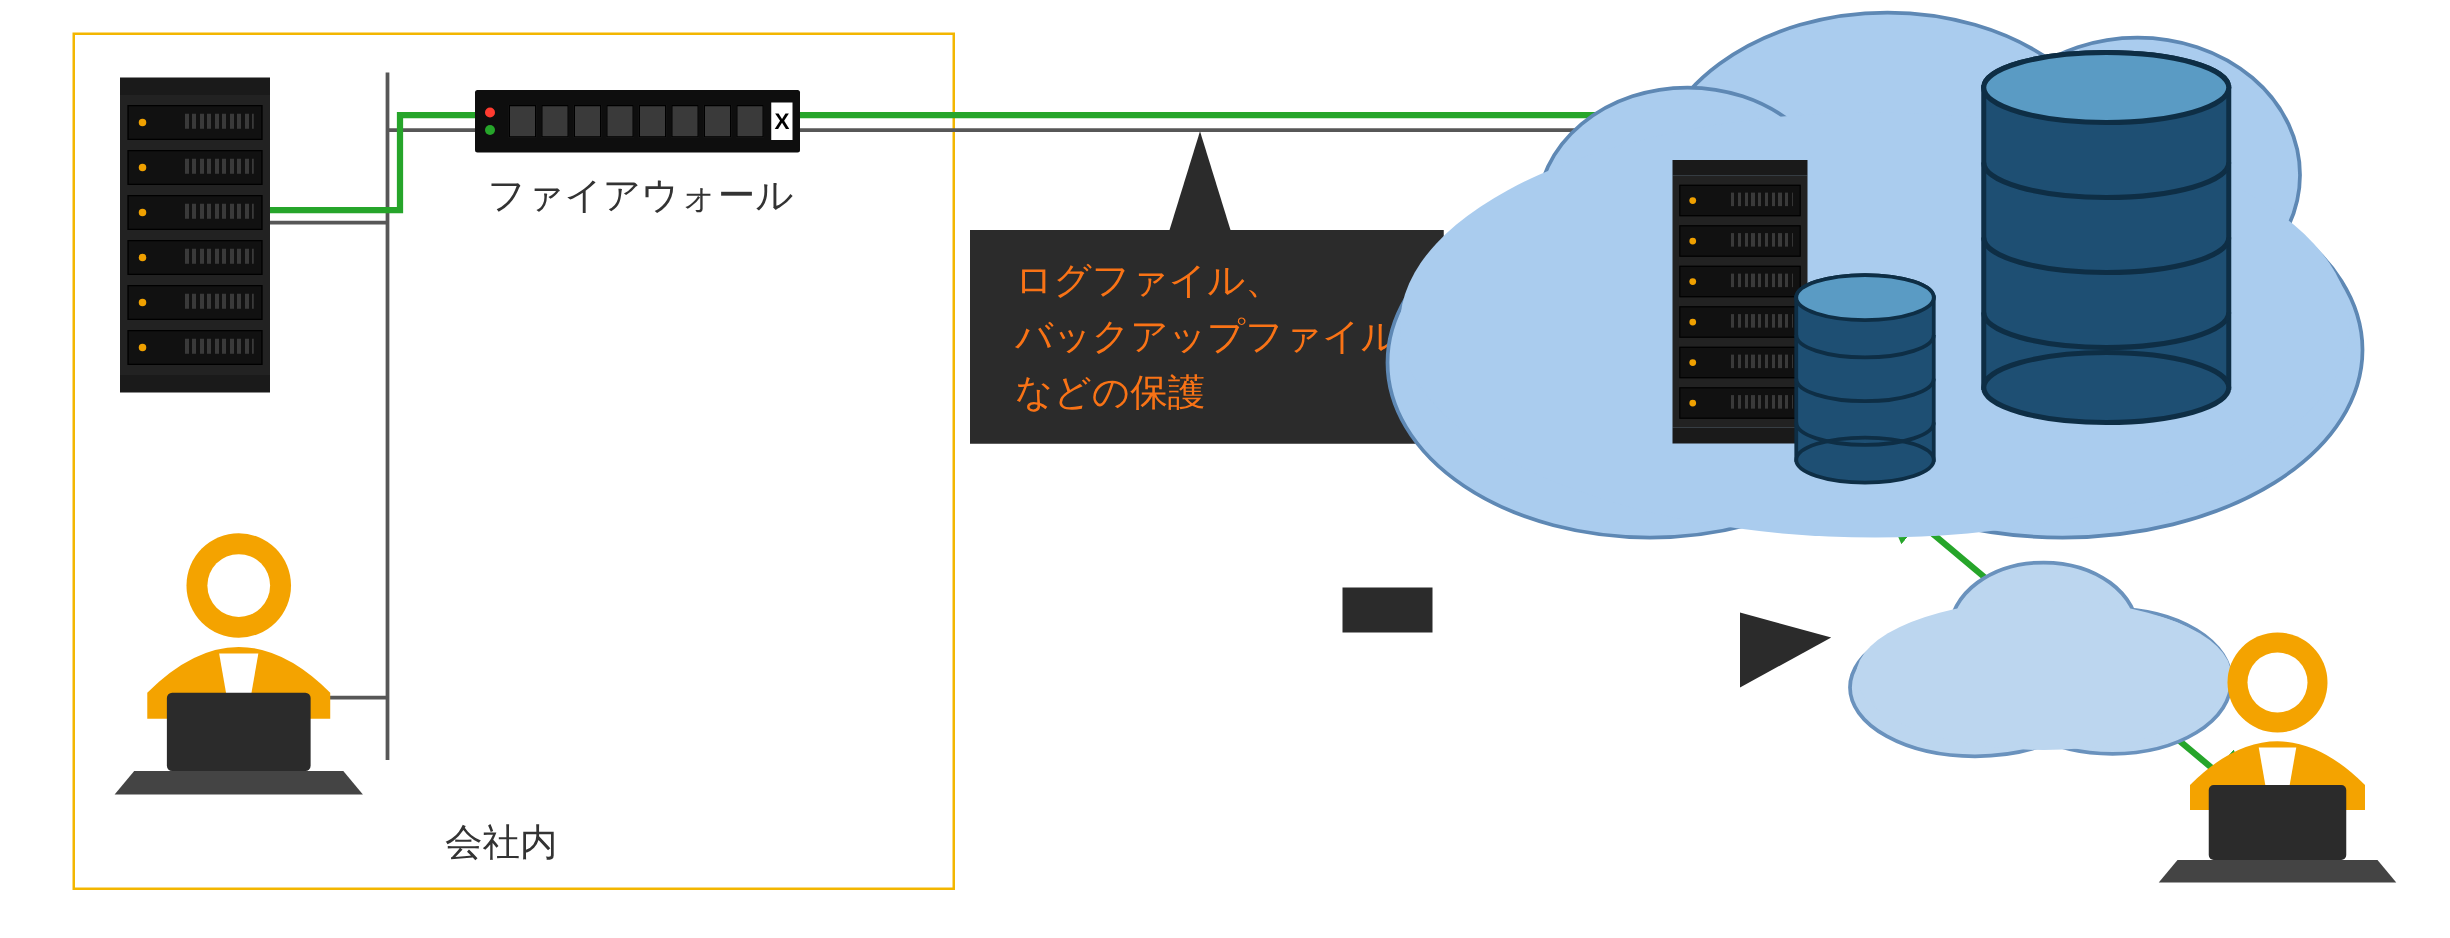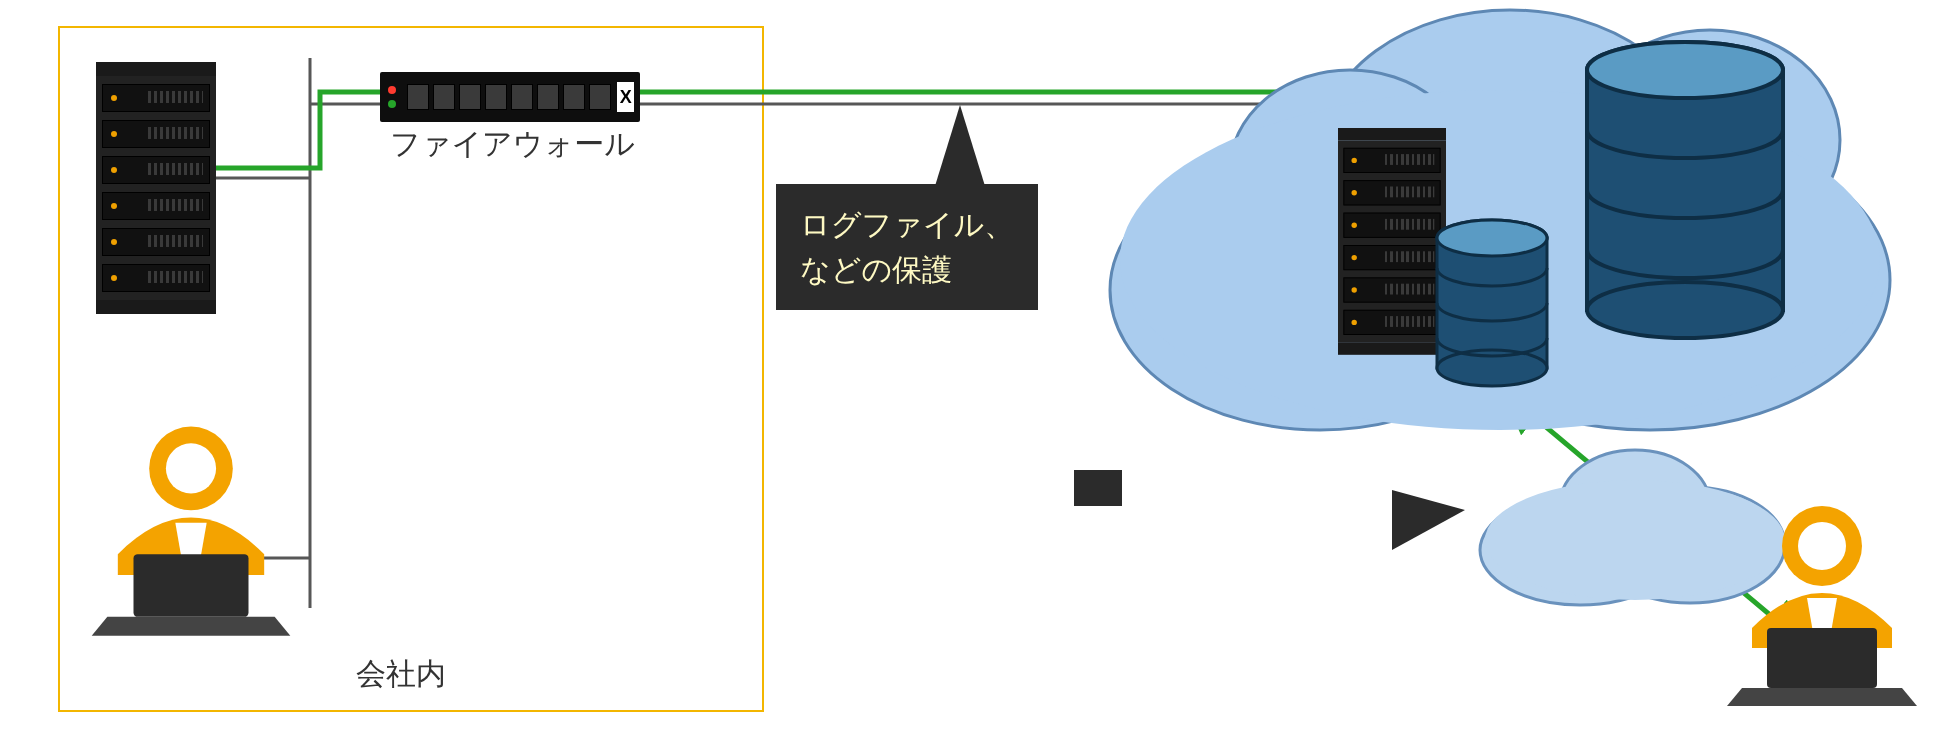--- a/index.html
+++ b/index.html
@@ -1,19 +1,19 @@
 <!DOCTYPE html>
 <html><head>
 <meta charset="utf-8">
 <style>
 html,body{margin:0;padding:0;width:1960px;height:750px;background:#fff;font-family:"Hiragino Kaku Gothic ProN","Yu Gothic",Meiryo,sans-serif;color:#222;}
 .stage{position:relative;width:1960px;height:750px;}
 .box{position:absolute;border:2px solid #f3b600;}
 .label{position:absolute;font-size:30px;color:#333;}
-.callout{position:absolute;background:#2b2b2b;color:#fef9c3;font-size:30px;line-height:1.5;padding:18px 24px;}
+.callout{position:absolute;background:#2b2b2b;color:#f97316;font-size:30px;line-height:1.5;padding:18px 36px;}
 
 
 .rack{position:absolute;width:120px;}
 .rack .top,.rack .bot{height:14px;background:#1a1a1a;}
 .rack .body{background:#222;padding:8px 6px;display:flex;flex-direction:column;gap:8px;}
 .rack .unit{height:26px;background:#111;border:1px solid #000;position:relative;}
 .rack .unit::before{content:"";position:absolute;left:8px;top:10px;width:6px;height:6px;border-radius:50%;background:#efa000;}
 .rack .unit::after{content:"";position:absolute;right:6px;top:6px;width:55px;height:12px;background:repeating-linear-gradient(90deg,#555 0 3px,transparent 3px 6px);opacity:.6;}
 .rack.small{transform:scale(.9);transform-origin:top left;}
 
@@ -112,24 +112,25 @@
         <div class="port"></div>
         <div class="port"></div>
         <div class="port"></div>
       <div class="port"></div>
         <div class="port"></div>
         <div class="port"></div>
         <div class="port"></div>
     </div>
     <div class="badge">X</div>
   </div>
-  <div class="label" style="left:390px;top:124px;">ファイアウォール</div>
+  <div class="label" style="left:390px;top:136px;">ファイアウォール</div>
 
   <div class="callout" style="left:776px;top:184px;">
     <div>ログファイル、</div>
+    <div>バックアップファイル</div>
     <div>などの保護</div>
   </div>
 
   <div class="callout" style="left:1074px;top:470px;">
   </div>
 
   <div class="person" style="left:76px;top:418px;width:230px;">
     <svg viewBox="0 0 220 210" width="230" height="220">
       <circle cx="110" cy="48" r="40" fill="#f4a300"></circle>
       <circle cx="110" cy="48" r="24" fill="#fff"></circle>

